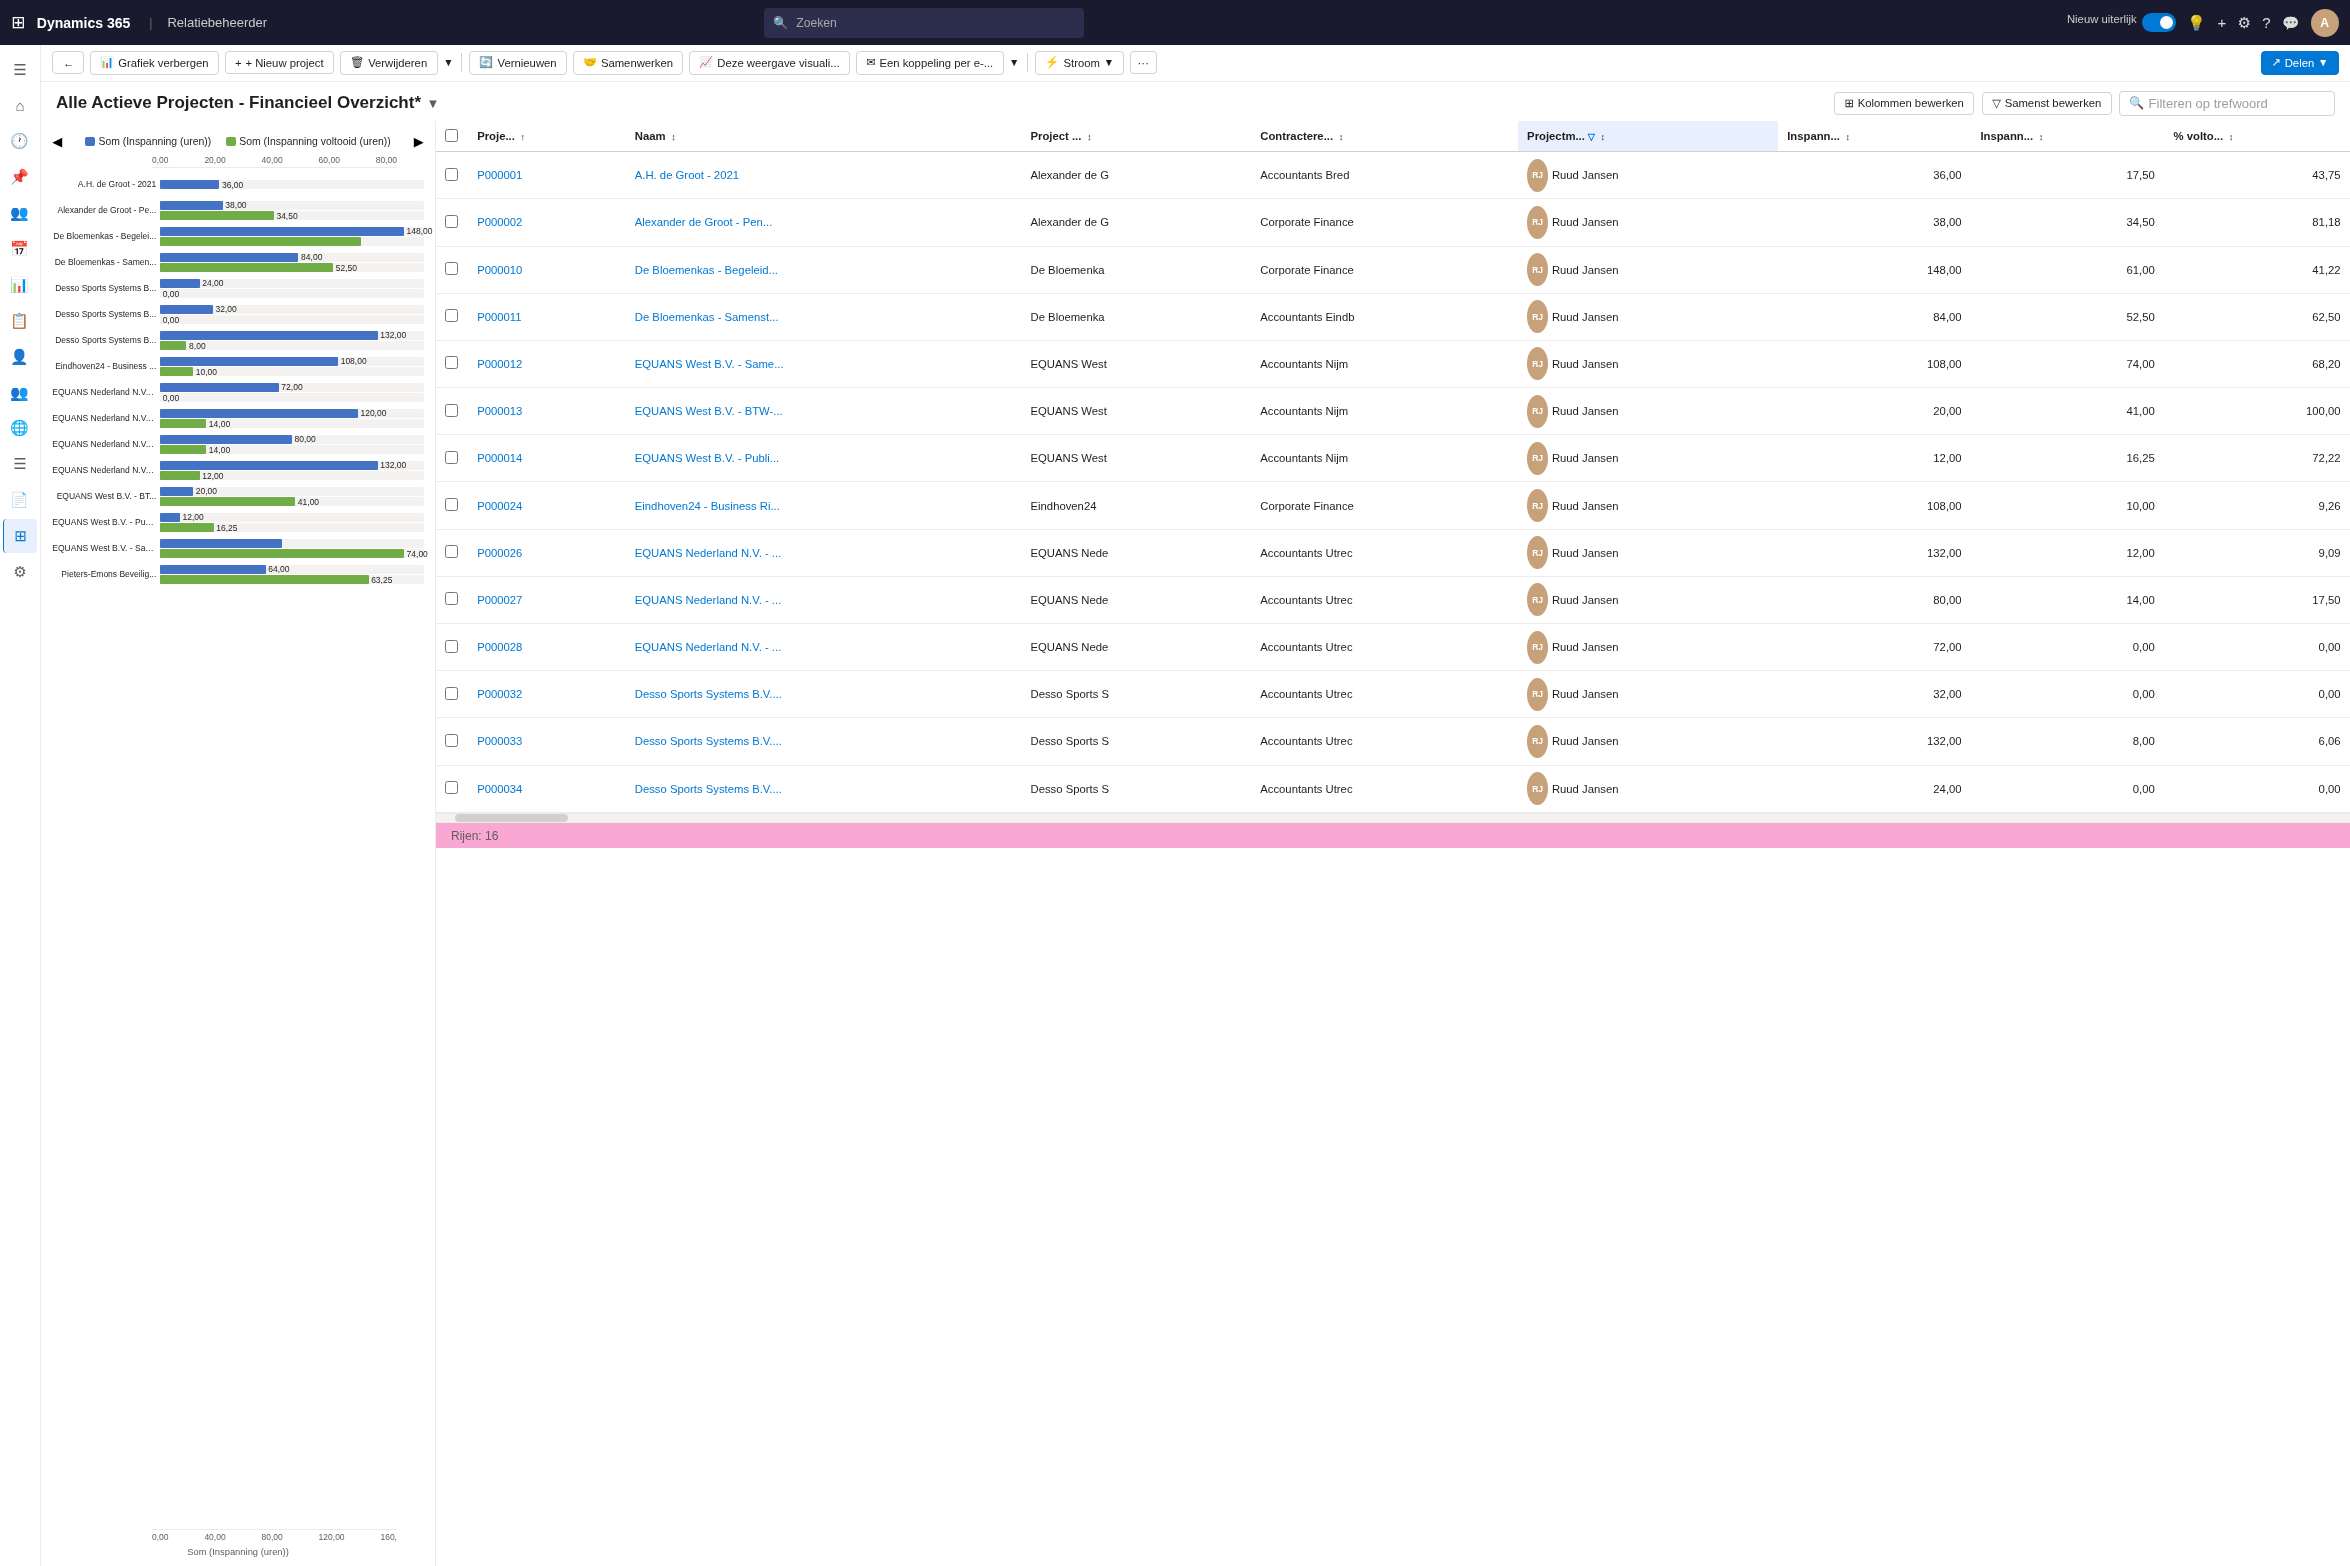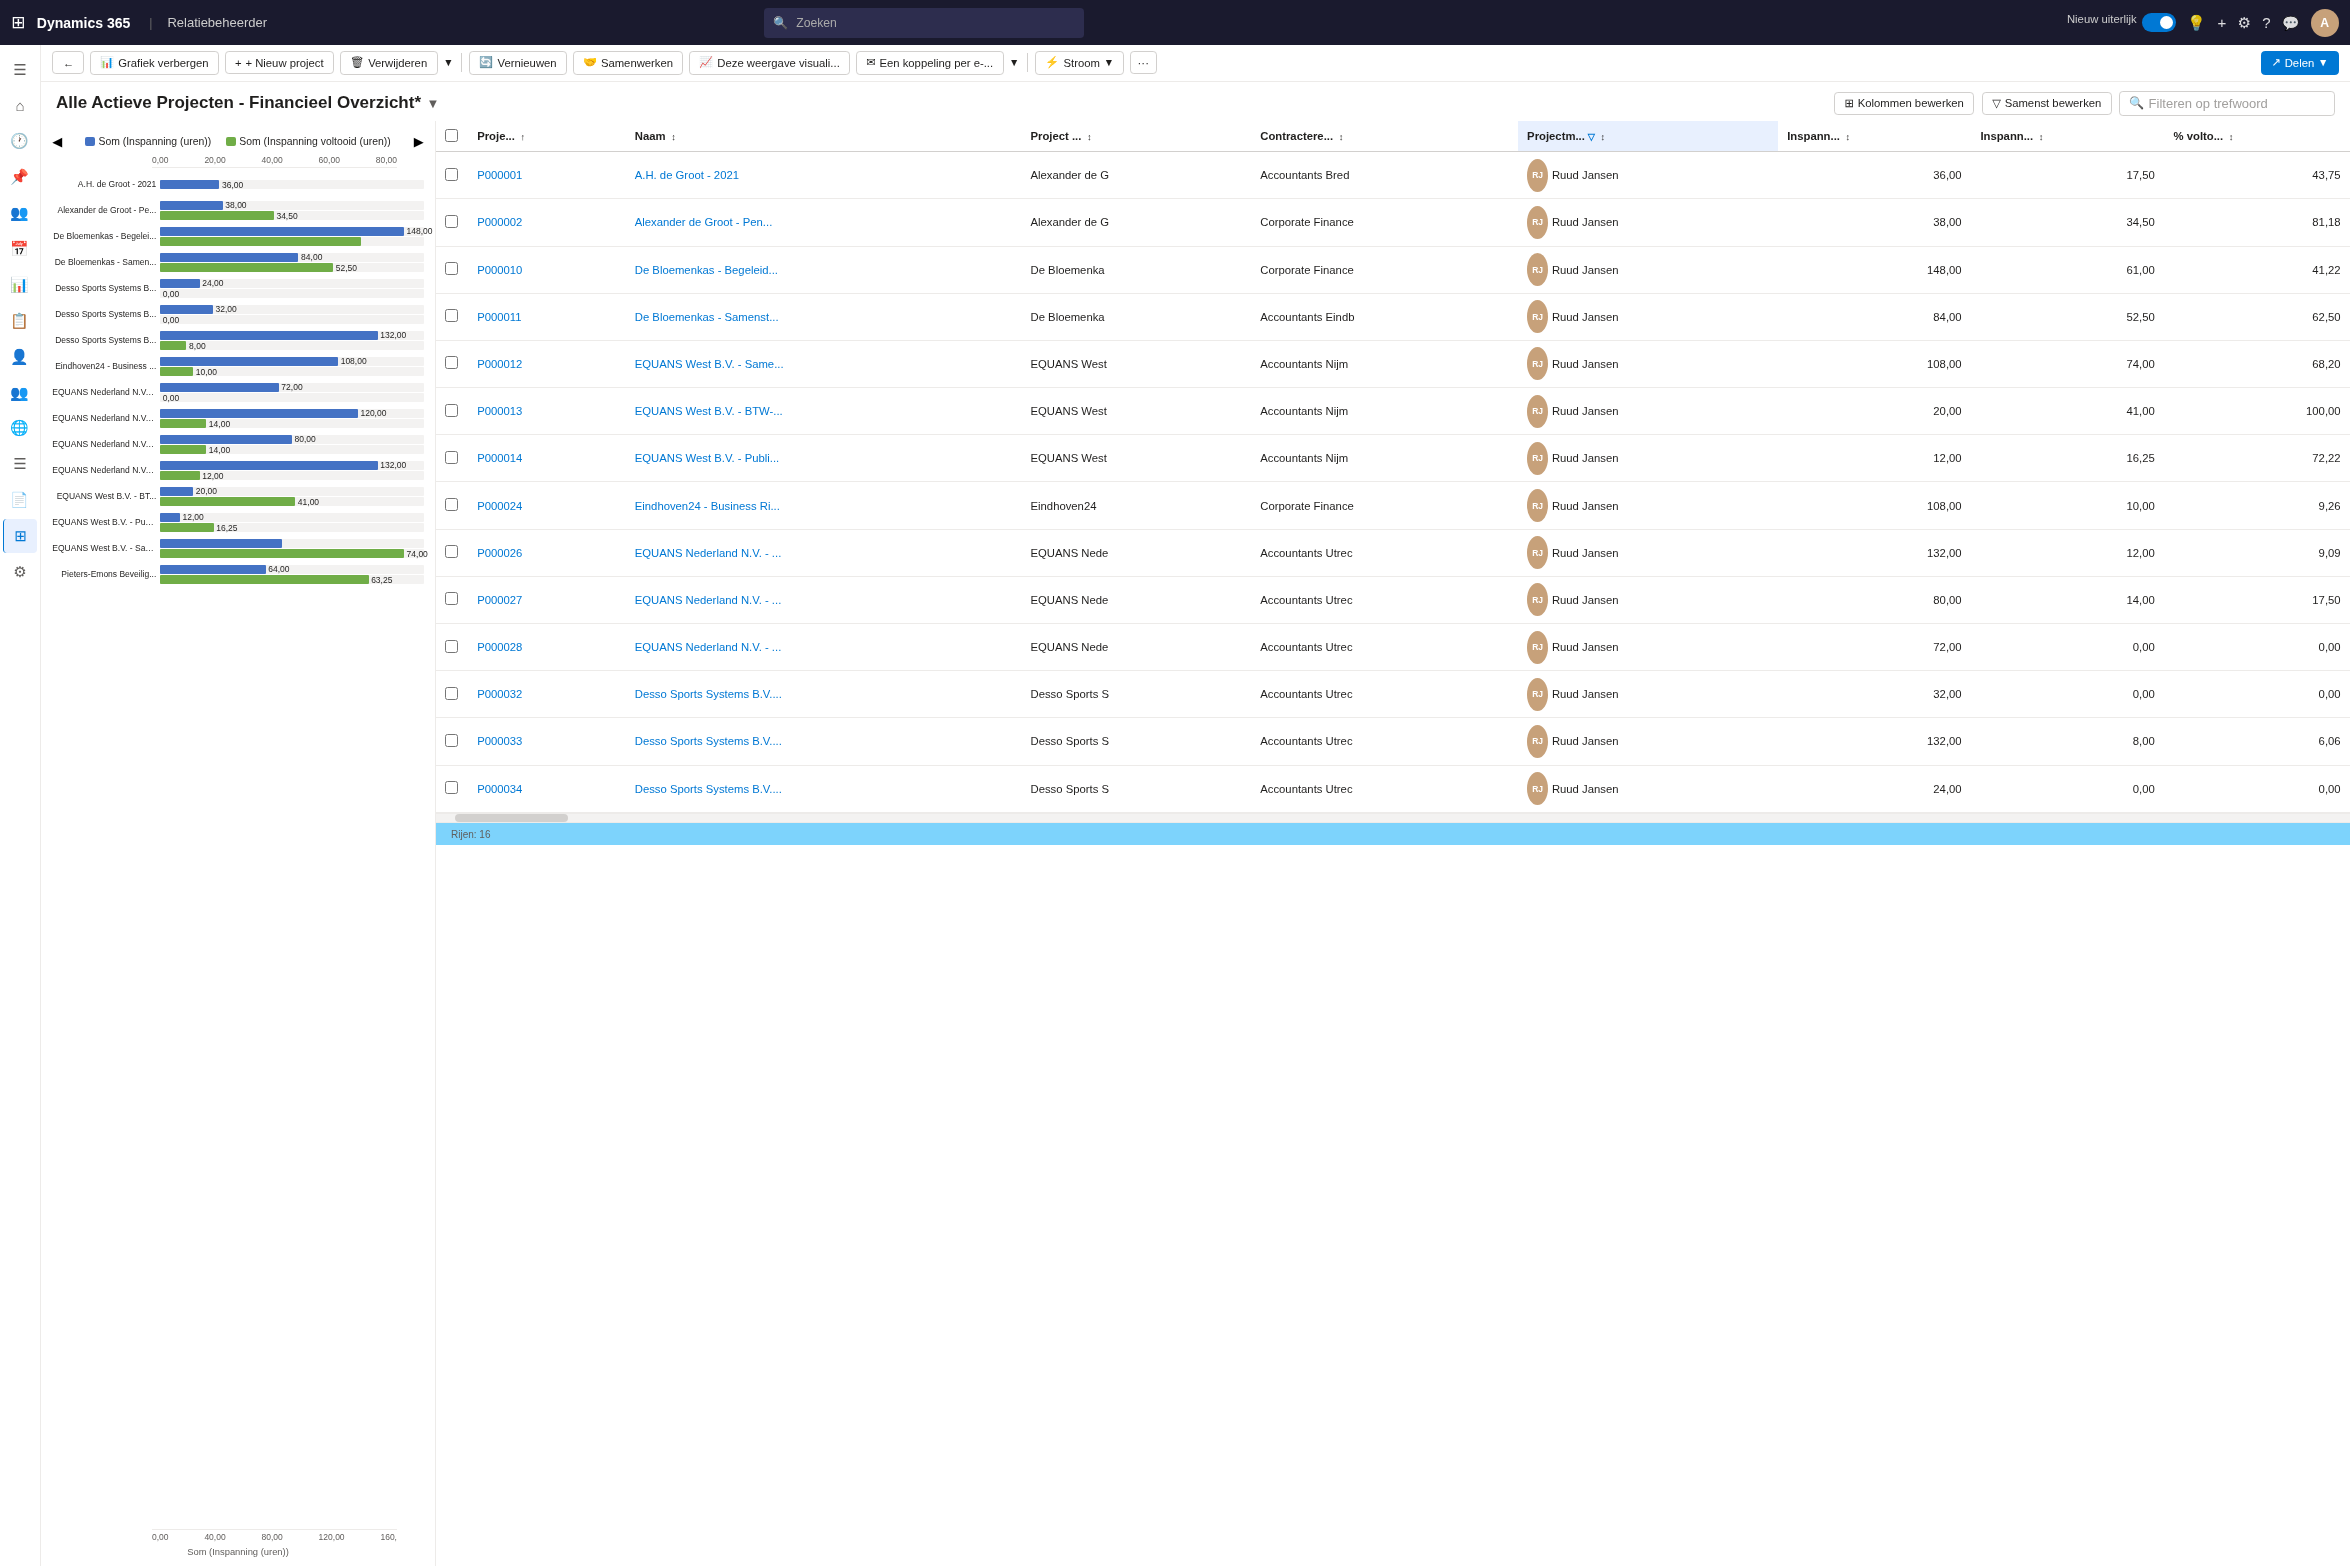--- a/index.html
+++ b/index.html
@@ -129,21 +129,21 @@
     .checkbox-col { width: 30px; text-align: center; }
     .sort-icon { font-size: 9.4px; margin-left: 2.8px; }
     .filter-icon { font-size: 9.4px; color: #0078d4; }
     .col-header { display: flex; align-items: center; gap: 2.8px; }
     .avatar-sm {
       width: 21px; height: 33px; border-radius: 50%; background: #c7a17a;
       display: inline-flex; align-items: center; justify-content: center; font-size: 8.5px; color: #fff; font-weight: 700; margin-right: 1.9px; flex-shrink: 0;
     }
     .assignee-cell { display: flex; align-items: center; gap: 1.9px; }
     .footer-bar {
-      padding: 5.6px 15px; border-top: 0.9px solid #edebe9; font-size: 10px; color: #605e5c; background: #7dd3fc; flex-shrink: 0;
+      padding: 5.6px 15px; border-top: 0.9px solid #edebe9; font-size: 12px; color: #605e5c; background: #f9a8d4; flex-shrink: 0;
     }
     .scrollbar-h {
       height: 9.4px; background: #f3f2f1; border-top: 0.9px solid #edebe9;
     }
     .scrollbar-thumb {
       height: 100%; width: 113px; margin-left: 19px; background: #d2d0ce; border-radius: 4.7px;
     }
   </style>
 </head>
 <body>

